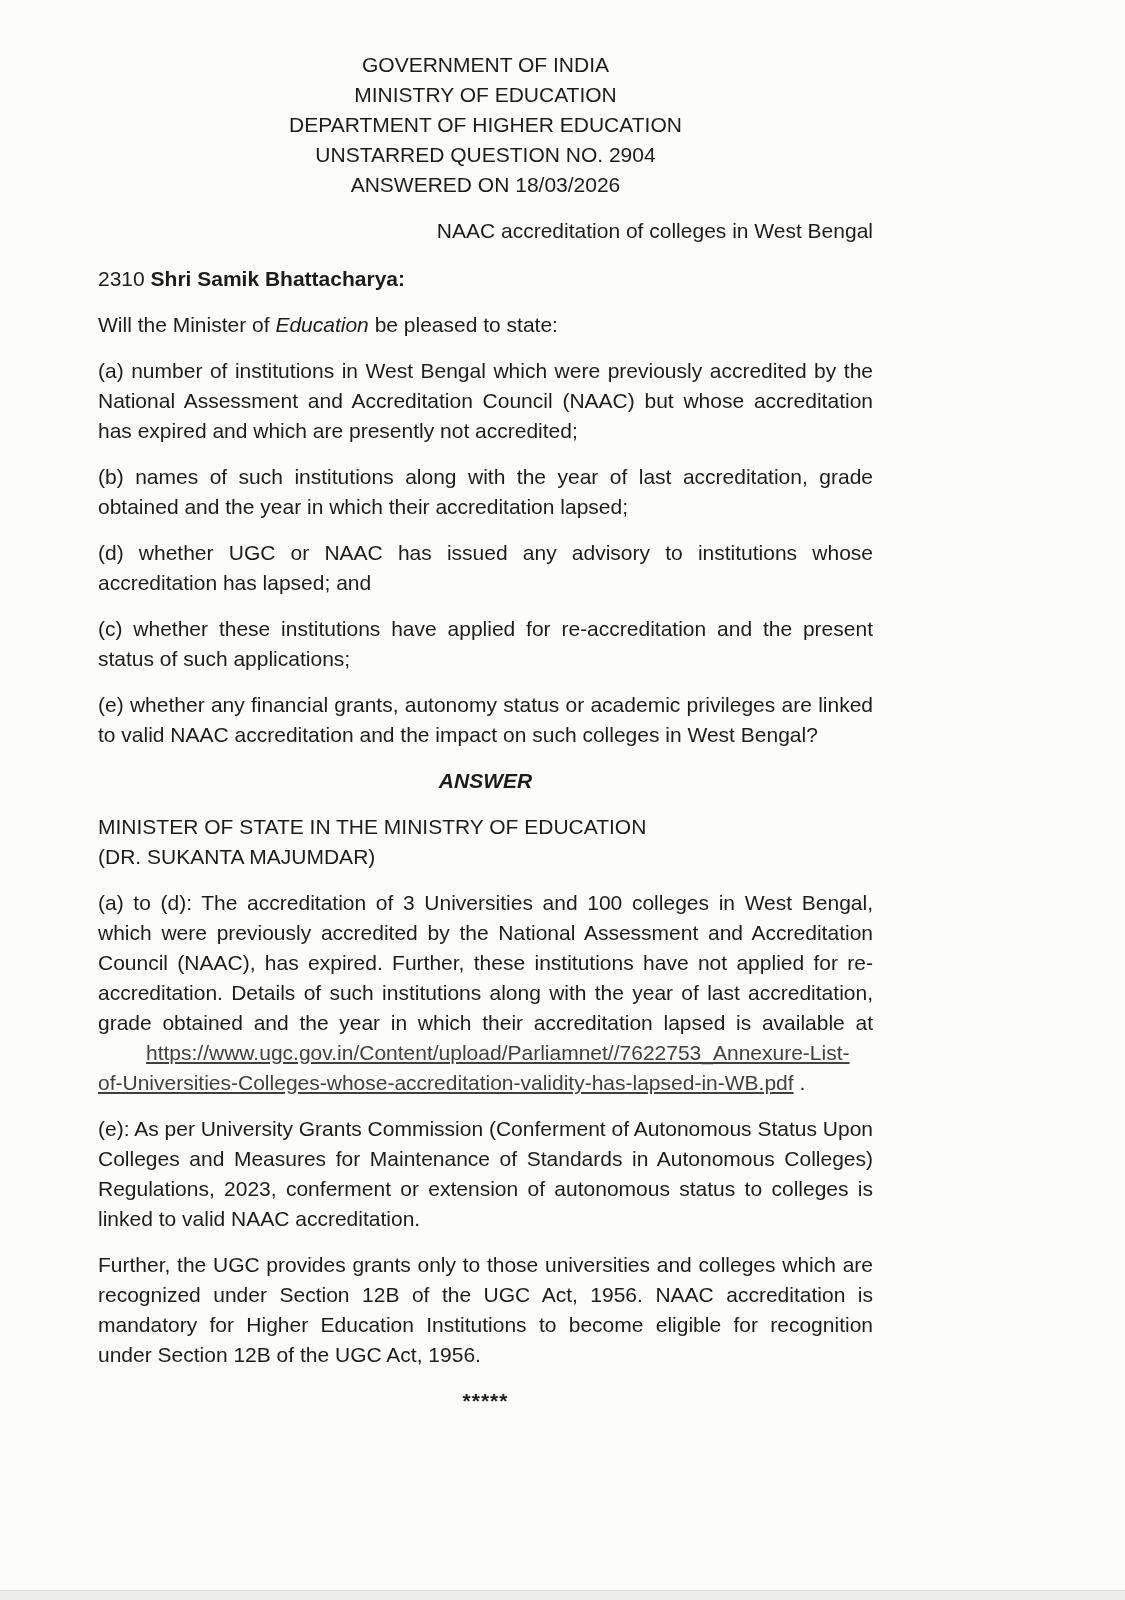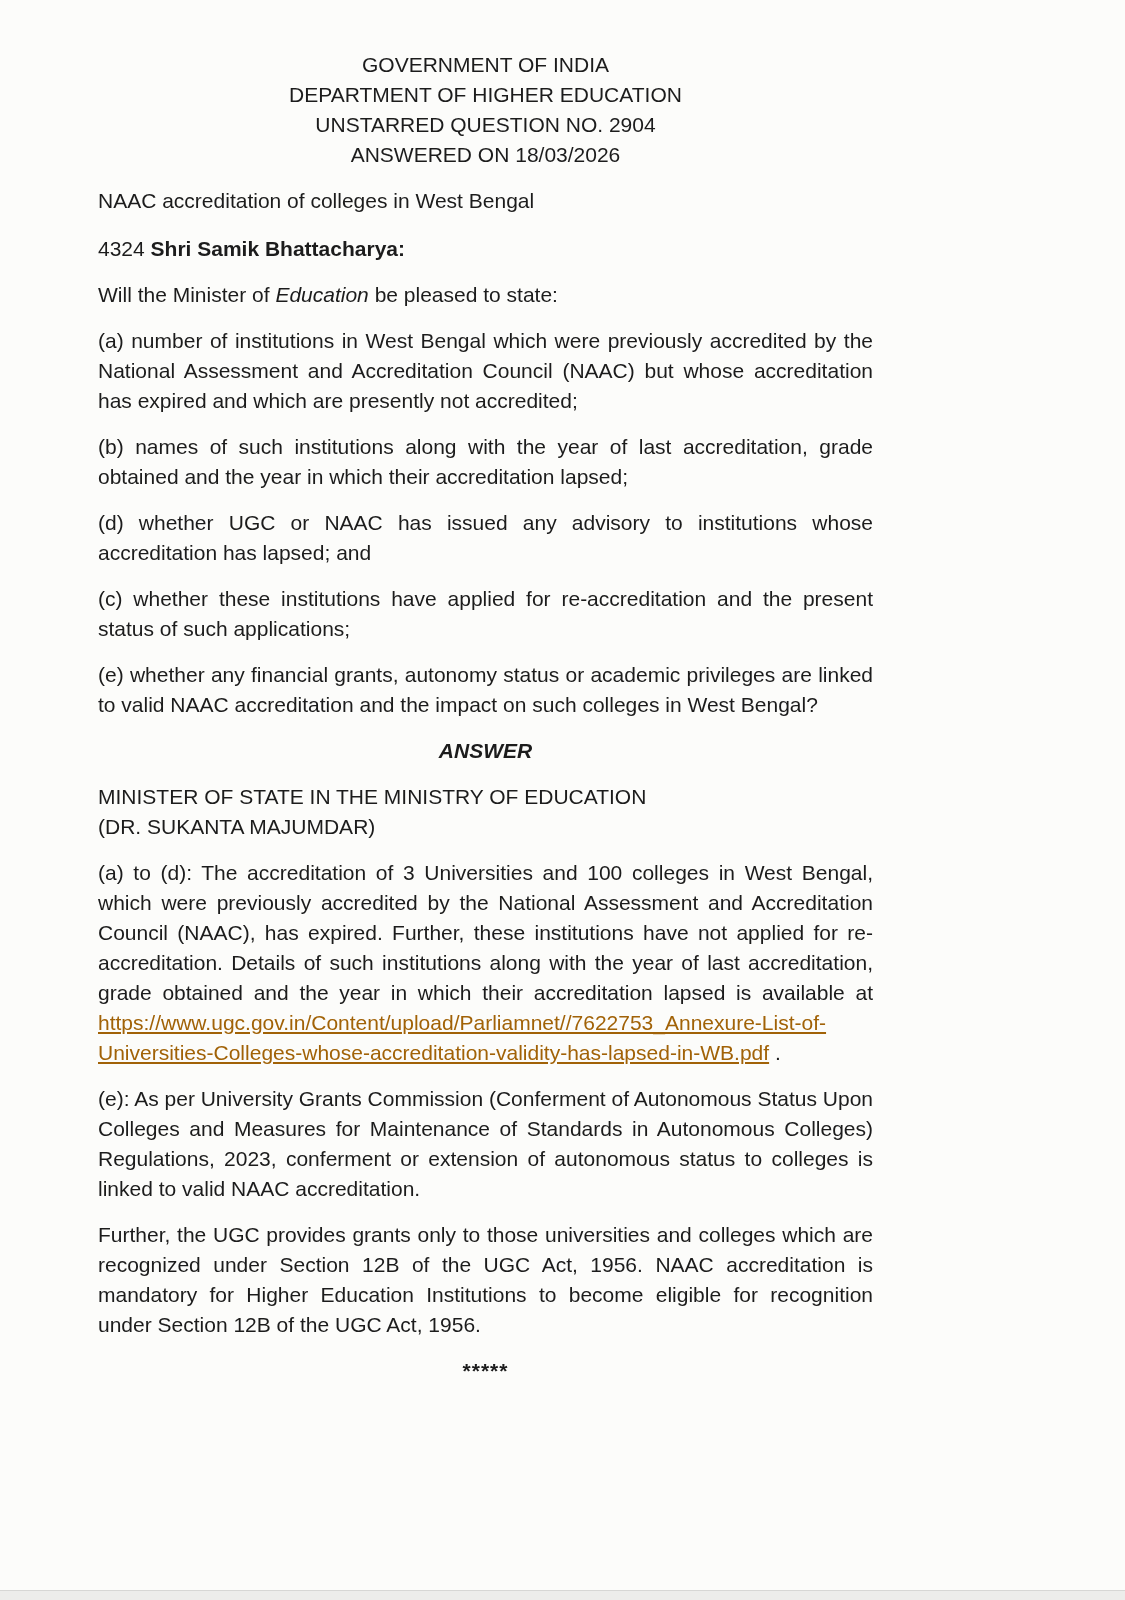--- a/index.html
+++ b/index.html
@@ -26,35 +26,36 @@
     line-height: 30px;
     font-weight: 400;
   }
   .doc-header p {
     margin: 0;
     text-align: center;
   }
   .b  { font-weight: 700; }
   .bi { font-weight: 400; font-style: italic; }
   .subject {
-    text-align: left;
+    text-align: right;
     font-weight: 700;
     margin: 16px 0 18px 0 !important;
   }
   .j { text-align: justify; }
   .answer-heading {
     text-align: center;
     font-weight: 700 !important;
     margin: 0 0 16px 0 !important;
     font-style: italic;
   }
   .minister span { display: block; }
   .doc-link {
-    color: #a16207;
+    color: #404040;
     overflow-wrap: break-word;
+    margin-left: 48px;
   }
   .stars {
     text-align: center;
     font-weight: 700 !important;
     letter-spacing: 1px;
     margin-top: 6px !important;
   }
   .bottom-edge {
     position: absolute;
     left: 0;
@@ -65,28 +66,29 @@
     border-top: 1px solid #d7d7d5;
   }
 </style>
 </head>
 <body>
 
 <div class="page">
 
   <section class="doc-header">
     <p>GOVERNMENT OF INDIA</p>
+    <p>MINISTRY OF EDUCATION</p>
     <p>DEPARTMENT OF HIGHER EDUCATION</p>
     <p class="b">UNSTARRED QUESTION NO. 2904</p>
     <p>ANSWERED ON 18/03/2026</p>
   </section>
 
   <h1 class="subject">NAAC accreditation of colleges in West Bengal</h1>
 
-  <p><span>4324</span> <span class="b">Shri Samik Bhattacharya:</span></p>
+  <p><span>2310</span> <span class="b">Shri Samik Bhattacharya:</span></p>
 
   <p><span>Will the Minister of</span> <span class="bi">Education</span> <span>be pleased to state:</span></p>
 
   <p class="j">(a) number of institutions in West Bengal which were previously accredited by the National Assessment and Accreditation Council (NAAC) but whose accreditation has expired and which are presently not accredited;</p>
   <p class="j">(b) names of such institutions along with the year of last accreditation, grade obtained and the year in which their accreditation lapsed;</p>
   <p class="j">(d) whether UGC or NAAC has issued any advisory to institutions whose accreditation has lapsed; and</p>
   <p class="j">(c) whether these institutions have applied for re-accreditation and the present status of such applications;</p>
   <p class="j">(e) whether any financial grants, autonomy status or academic privileges are linked to valid NAAC accreditation and the impact on such colleges in West Bengal?</p>
 
   <h2 class="answer-heading">ANSWER</h2>

